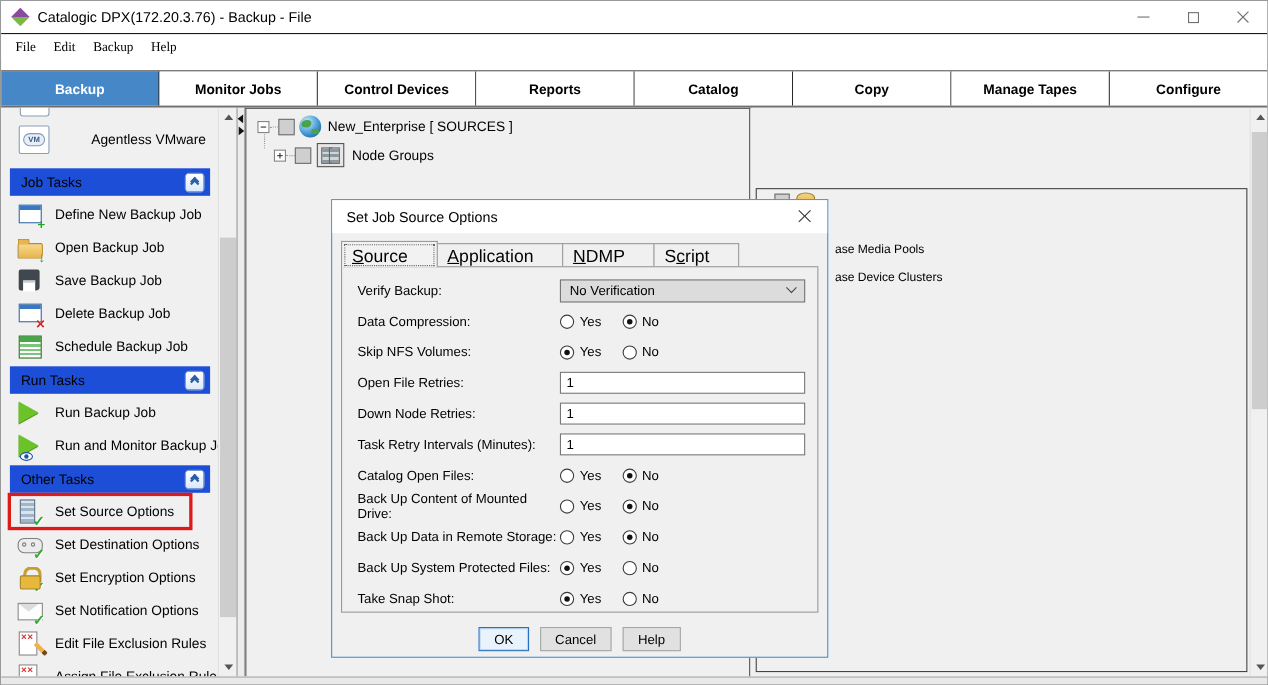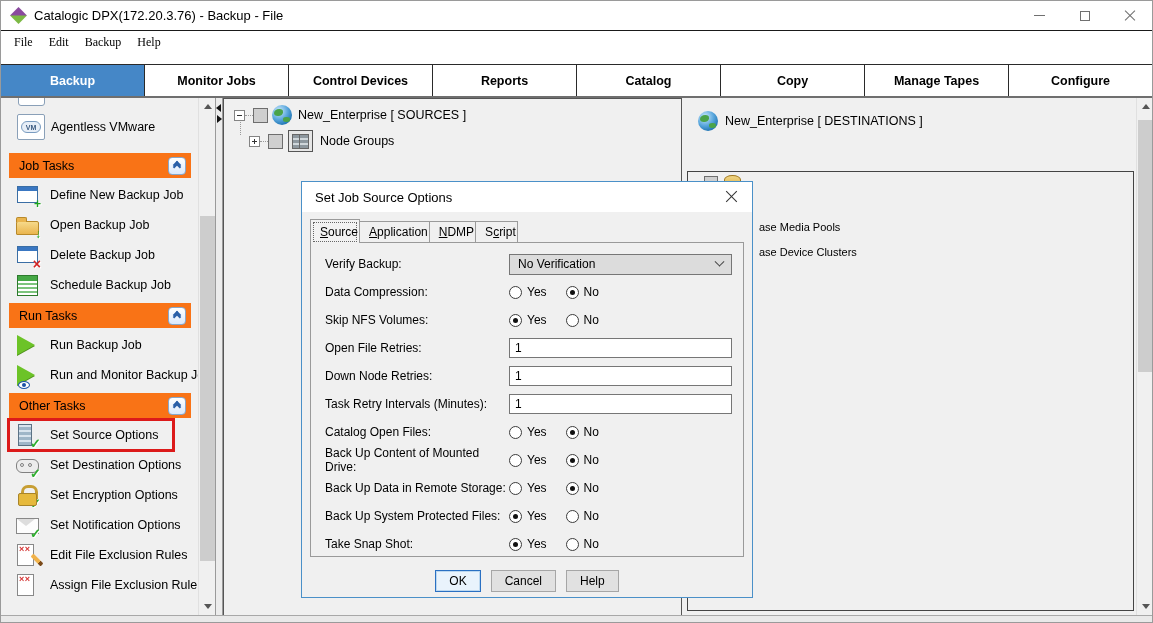--- a/index.html
+++ b/index.html
@@ -32,28 +32,28 @@
     border-right:1px solid #2a2a2a; background:#fff; }
   .tab:last-child { border-right:none; }
   .tab.active { background:#4587c7; color:#fff; }
   .tab.disabled { color:#adadad; text-shadow:1px 1px 0 #fff; }
   .tabstrip-bottom { position:absolute; top:95px; left:0; right:0; height:2px; background:#6f6f6f; }
   
   .main { position:absolute; top:97px; left:0; right:0; bottom:0; background:#f0f0f0; }
   
   .sidebar { position:absolute; left:0; top:0; width:197px; bottom:7px; background:#f0f0f0; overflow:hidden; }
   .partial-icon { position:absolute; top:-10px; left:17px; width:27px; height:18px; background:#fff; border:1px solid #8aa0b8; border-radius:3px; }
-  .vmware-row { position:absolute; top:12px; left:0; right:8px; height:34px; display:flex; align-items:center; }
+  .vmware-row { position:absolute; top:12px; left:0; right:8px; height:34px; display:flex; align-items:center;gap:32px; }
   .vm-box { width:28px; height:26px; margin-left:16px; background:#fff; border:1px solid #8aa0b8; border-radius:2px;
     display:flex; align-items:center; justify-content:center; position:relative; }
   .vm-cloud { width:20px; height:12px; background:#e7eef7; border:1px solid #7a9cc0; border-radius:7px;
     font-size:7px; color:#3a5a80; display:flex; align-items:center; justify-content:center; font-weight:bold; }
   .vmware-label { margin-left:6px; font-size:12.5px; }
   .sections { position:absolute; top:52px; left:0; right:0; }
-  .sec-header { height:25px; margin:3px 7px 2px 8px; background:#f97316; display:flex; align-items:center; padding:0 5px 0 10px; }
+  .sec-header { height:25px; margin:3px 7px 2px 8px; background:#1d4ed8; display:flex; align-items:center; padding:0 5px 0 10px; }
   .sec-title { font-size:12.5px; }
   .collapse-btn { margin-left:auto; width:18px; height:18px; background:linear-gradient(#ffffff,#dbe8fa);
     border:1px solid #86a7cc; border-radius:4px; display:flex; flex-direction:column; align-items:center; justify-content:center; }
   .chev { width:6px; height:6px; border-left:2px solid #2a5fa8; border-top:2px solid #2a5fa8; transform:rotate(45deg); margin:-2px 0; }
   .task-item { height:30px; display:flex; align-items:center; padding-left:14px; gap:9px; font-size:12.5px; position:relative; }
   .task-item.hl::after { content:""; position:absolute; left:6px; right:23px; top:-2px; bottom:-2px; border:3px solid #dc1a1a; pointer-events:none; }
   .task-label { white-space:nowrap; }
   
   .ic { width:26px; height:24px; position:relative; flex:none; display:inline-block; }
   .badge { position:absolute; right:0; bottom:-3px; font-size:12px; font-weight:bold; line-height:12px; text-shadow:1px 1px 0 #fff; }
@@ -123,21 +123,21 @@
   .cylinder-icon { position:absolute; left:36px; top:1px; width:17px; height:12px; background:linear-gradient(#f0d584,#dfb44e); border:1px solid #a2791f; border-radius:50% / 40%; }
   .dest-label { position:absolute; left:71px; top:3px; font-size:11px; white-space:nowrap;margin-top:44px; }
   .bottom-strip { position:absolute; left:0; right:0; bottom:0; height:7px; background:#e9e9e9; border-top:1px solid #a8a8a8; }
   
   .dialog { position:absolute; left:300px; top:83px; width:452px; height:417px; background:#f0f0f0; border:1px solid #4a90c8; z-index:50; }
   .dlg-title { height:30px; background:#fff; display:flex; align-items:center; padding-left:13px; font-size:13px; }
   .dlg-close { margin-left:auto; width:42px; height:100%; position:relative; }
   .dlg-close::before, .dlg-close::after { content:""; position:absolute; left:14px; top:14px; width:15px; height:1px; background:#333; }
   .dlg-close::before { transform:rotate(45deg); } .dlg-close::after { transform:rotate(-45deg); }
   .dlg-tabs { position:absolute; left:8px; top:39px; height:22px; display:flex; }
-  .dlg-tab { padding:3px 1px 0 9px; font-size:12px; background:#f0f0f0; border:1px solid #9a9a9a; border-bottom:none; margin-right:-1px; position:relative; }
+  .dlg-tab { padding:3px 26px 0 9px; font-size:16px; background:#f0f0f0; border:1px solid #9a9a9a; border-bottom:none; margin-right:-1px; position:relative; }
   .dlg-tab.active { background:#f2f2f2; z-index:3; margin-top:-2px; padding-top:5px; height:24px; }
   .dlg-tab.active::after { content:""; position:absolute; inset:2px 2px 1px 2px; border:1px dotted #666; }
   .dlg-content { position:absolute; left:8px; right:8px; top:60px; height:315px; border:1px solid #9a9a9a; background:#f0f0f0; padding:7px 0 0 14px; z-index:2; }
   .frow { height:28px; display:flex; align-items:center; }
   .flabel { width:184px; font-size:12px; }
   .fctrl { display:flex; align-items:center; }
   .dd { width:223px; height:21px; background:#dcdcdc; border:1px solid #767676; display:flex; align-items:center; padding:0 8px; font-size:12px; }
   .dd-chev { margin-left:auto; width:7px; height:7px; border-right:1.6px solid #444; border-bottom:1.6px solid #444; transform:rotate(45deg) translate(-2px,-2px); }
   .ti { width:223px; height:20px; background:#fff; border:1px solid #767676; font-size:12px; padding:0 5px; display:flex; align-items:center; }
   .ropt { display:flex; align-items:center; font-size:12px; margin-right:19px; }
@@ -209,20 +209,24 @@
             <span class="ic define-new-backup-job-icon">
               <span class="badge badge-green">+</span>
             </span>
             <span class="task-label">Define New Backup Job</span>
           </div>
           <div class="task-item">
             <span class="ic open-backup-job-icon">
               <span class="badge badge-green">↓</span>
             </span>
             <span class="task-label">Open Backup Job</span>
+          </div>
+          <div class="task-item">
+            <span class="ic save-backup-job-icon"></span>
+            <span class="task-label">Save Backup Job</span>
           </div>
           <div class="task-item">
             <span class="ic delete-backup-job-icon">
               <span class="badge badge-red">×</span>
             </span>
             <span class="task-label">Delete Backup Job</span>
           </div>
           <div class="task-item">
             <span class="ic schedule-backup-job-icon"></span>
             <span class="task-label">Schedule Backup Job</span>
@@ -318,24 +322,20 @@
         <span class="tree-dots"></span>
         <span class="tree-checkbox"></span>
         <span style="width:5px;"></span>
         <span class="node-groups-icon"></span>
         <span style="width:7px;"></span>
         <span>Node Groups</span>
       </div>
     </div>
 
     <div class="right-panel">
-      <div class="dest-header">
-        <span class="globe-icon"></span>
-        <span>New_Enterprise [ DESTINATIONS ]</span>
-      </div>
       <div class="dest-box">
         <div class="dest-row" style="top:2px;">
           <span class="tree-checkbox"></span>
           <span class="cylinder-icon"></span>
           <span class="dest-label">ase Media Pools</span>
         </div>
         <div class="dest-row" style="top:27px;">
           <span class="dest-label">ase Device Clusters</span>
         </div>
 

